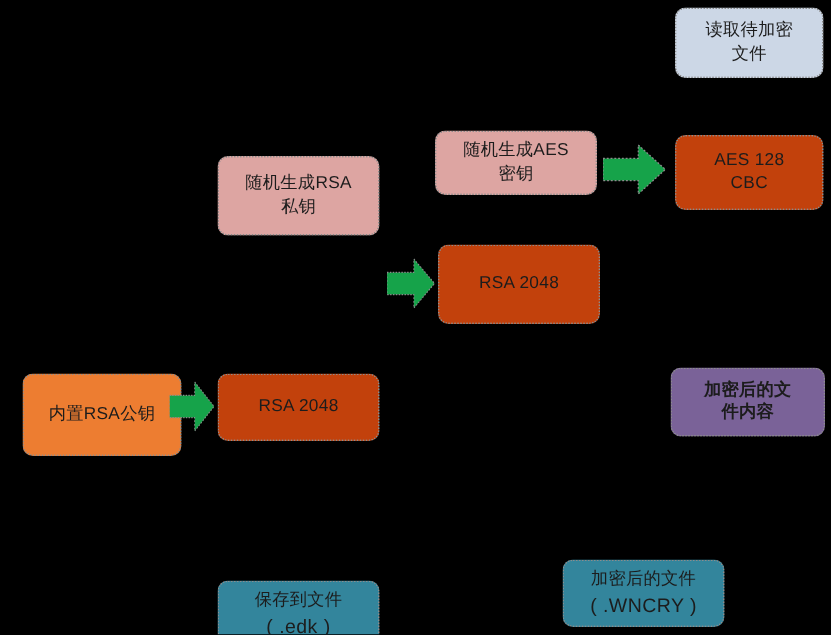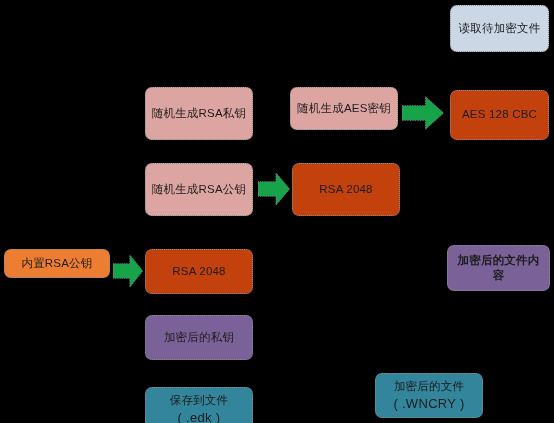--- a/index.html
+++ b/index.html
@@ -24,21 +24,21 @@
     border: 1px dotted #8c8c8c;
     display: flex;
     flex-direction: column;
     align-items: center;
     justify-content: center;
     text-align: center;
     color: #1c1c1c;
     font-size: 11.5px;
     line-height: 1.32;
     letter-spacing: 0.2px;
-    padding: 2px 4px;
+    padding: 2px 16px;
     -webkit-font-smoothing: antialiased;
   }
   .node .l2 {
     font-size: 13px;
     letter-spacing: 0.3px;
   }
   .c-pink   { background: #dda5a2; }
   .c-blue   { background: #c2410c; }
   .c-purple { background: #7a6298; }
   .c-teal   { background: #33859c; }
@@ -51,46 +51,40 @@
   }
   .arrow svg { display: block; }
 </style>
 </head>
 <body>
 
 <div id="canvas" style="background: rgb(0, 0, 0);">
     <div class="node c-gray" style="left: 450px; top: 5px; width: 99px; height: 47px;">
       <span class="l1">读取待加密文件</span>
     </div>
-    <div class="node c-pink" style="left: 145px; top: 87px; width: 108px; height: 53px;">
+    <div class="node c-pink" style="left: 145px; top: 104px; width: 108px; height: 53px;">
       <span class="l1">随机生成RSA私钥</span>
     </div>
     <div class="node c-pink" style="left: 290px; top: 87px; width: 108px; height: 43px;">
       <span class="l1">随机生成AES密钥</span>
     </div>
     <div class="node c-blue" style="left: 450px; top: 90px; width: 99px; height: 50px;">
       <span class="l1">AES 128 CBC</span>
     </div>
-    <div class="node c-pink" style="left: 145px; top: 163px; width: 108px; height: 53px;">
-      <span class="l1">随机生成RSA公钥</span>
-    </div>
     <div class="node c-blue" style="left: 292px; top: 163px; width: 108px; height: 53px;">
       <span class="l1">RSA 2048</span>
     </div>
-    <div class="node c-orange" style="left: 4px; top: 249px; width: 106px; height: 29px;">
+    <div class="node c-orange" style="left: 15px; top: 249px; width: 106px; height: 55px;">
       <span class="l1">内置RSA公钥</span>
     </div>
     <div class="node c-blue" style="left: 145px; top: 249px; width: 108px; height: 45px;">
       <span class="l1">RSA 2048</span>
     </div>
     <div class="node c-purple" style="left: 447px; top: 245px; width: 103px; height: 46px; font-weight: bold;">
       <span class="l1">加密后的文件内容</span>
-    </div>
-    <div class="node c-purple" style="left: 145px; top: 315px; width: 108px; height: 45px;">
-      <span class="l1">加密后的私钥</span>
     </div>
     <div class="node c-teal" style="left: 145px; top: 387px; width: 108px; height: 45px;">
       <span class="l1">保存到文件</span>
       <span class="l2">( .edk )</span>
     </div>
     <div class="node c-teal" style="left: 375px; top: 373px; width: 108px; height: 45px;">
       <span class="l1">加密后的文件</span>
       <span class="l2">( .WNCRY )</span>
     </div>
     <span class="arrow" style="left: 402px; top: 95px; width: 42px; height: 36px;">

